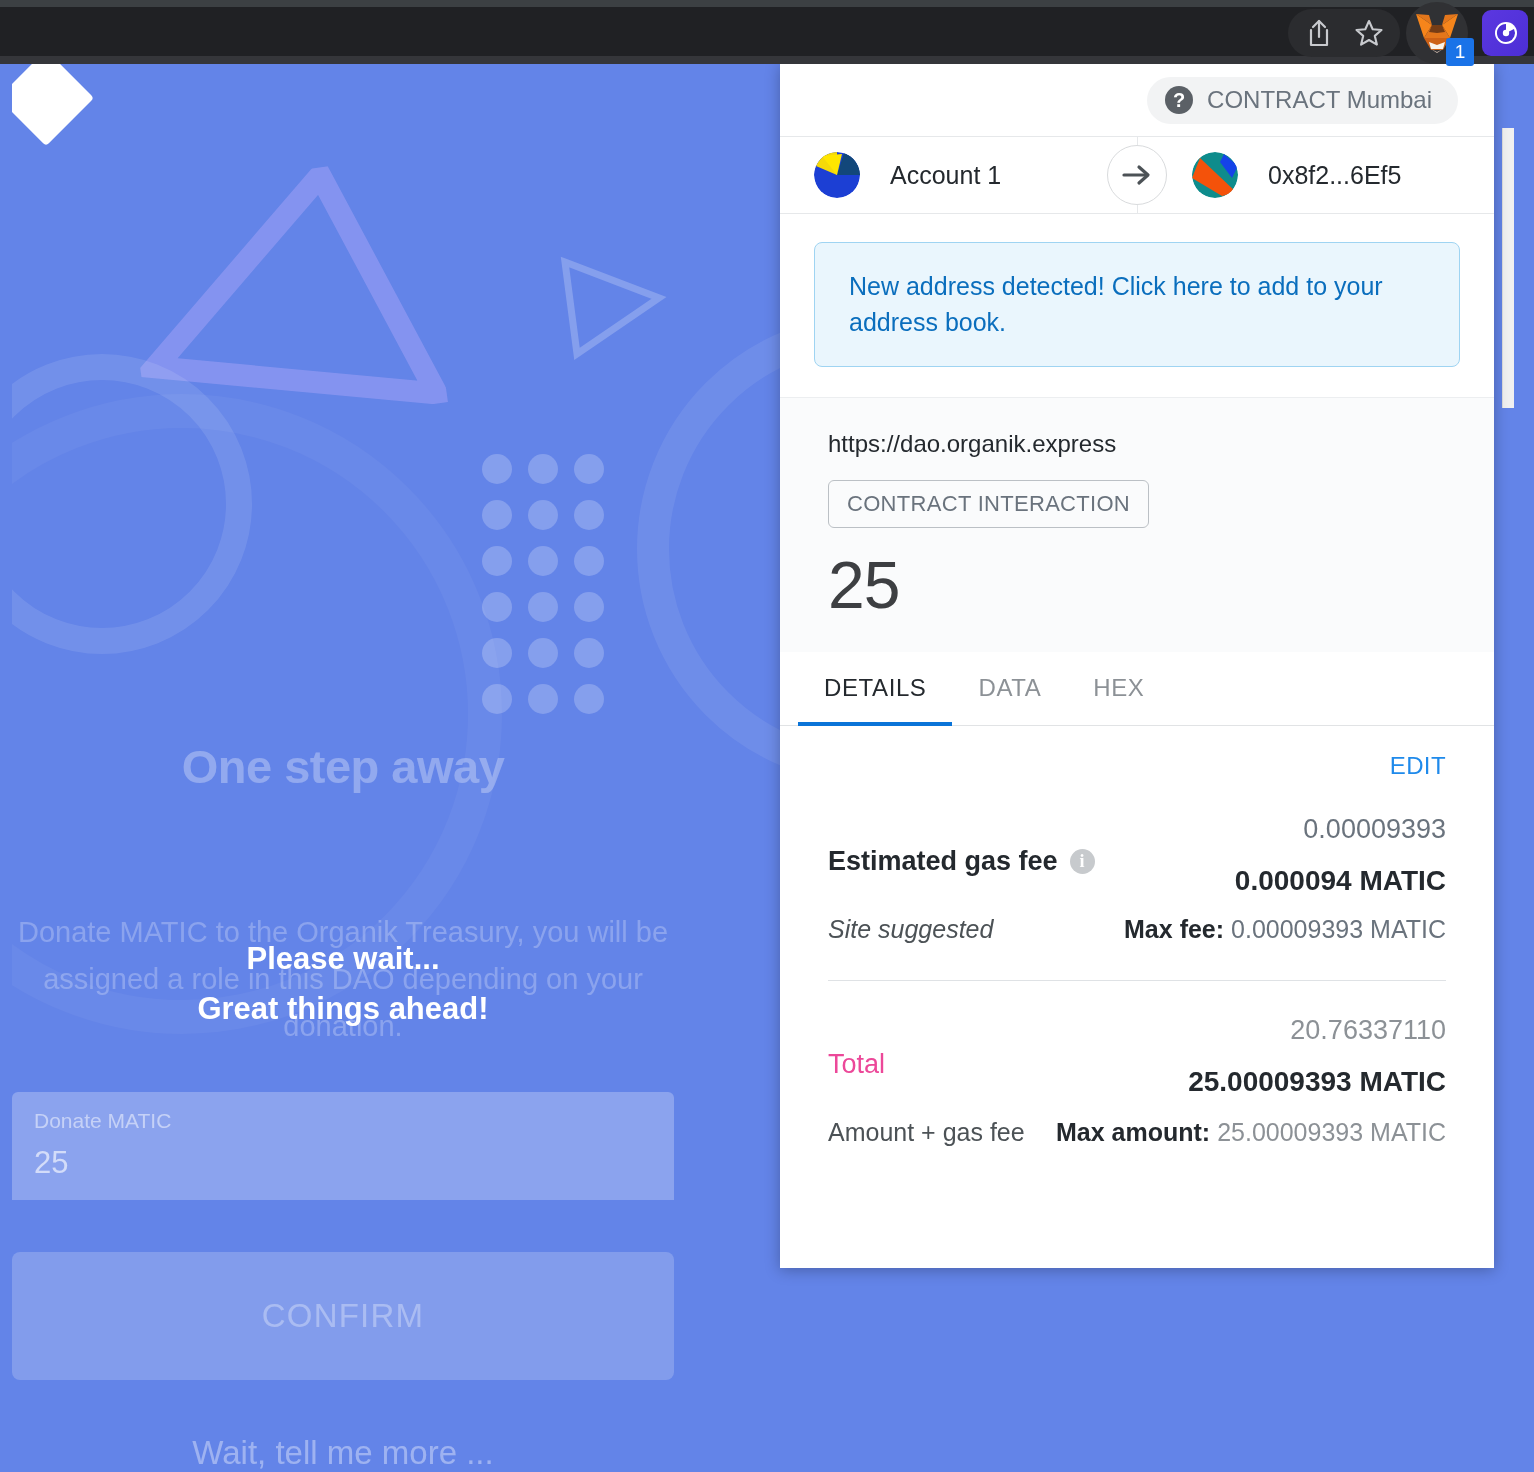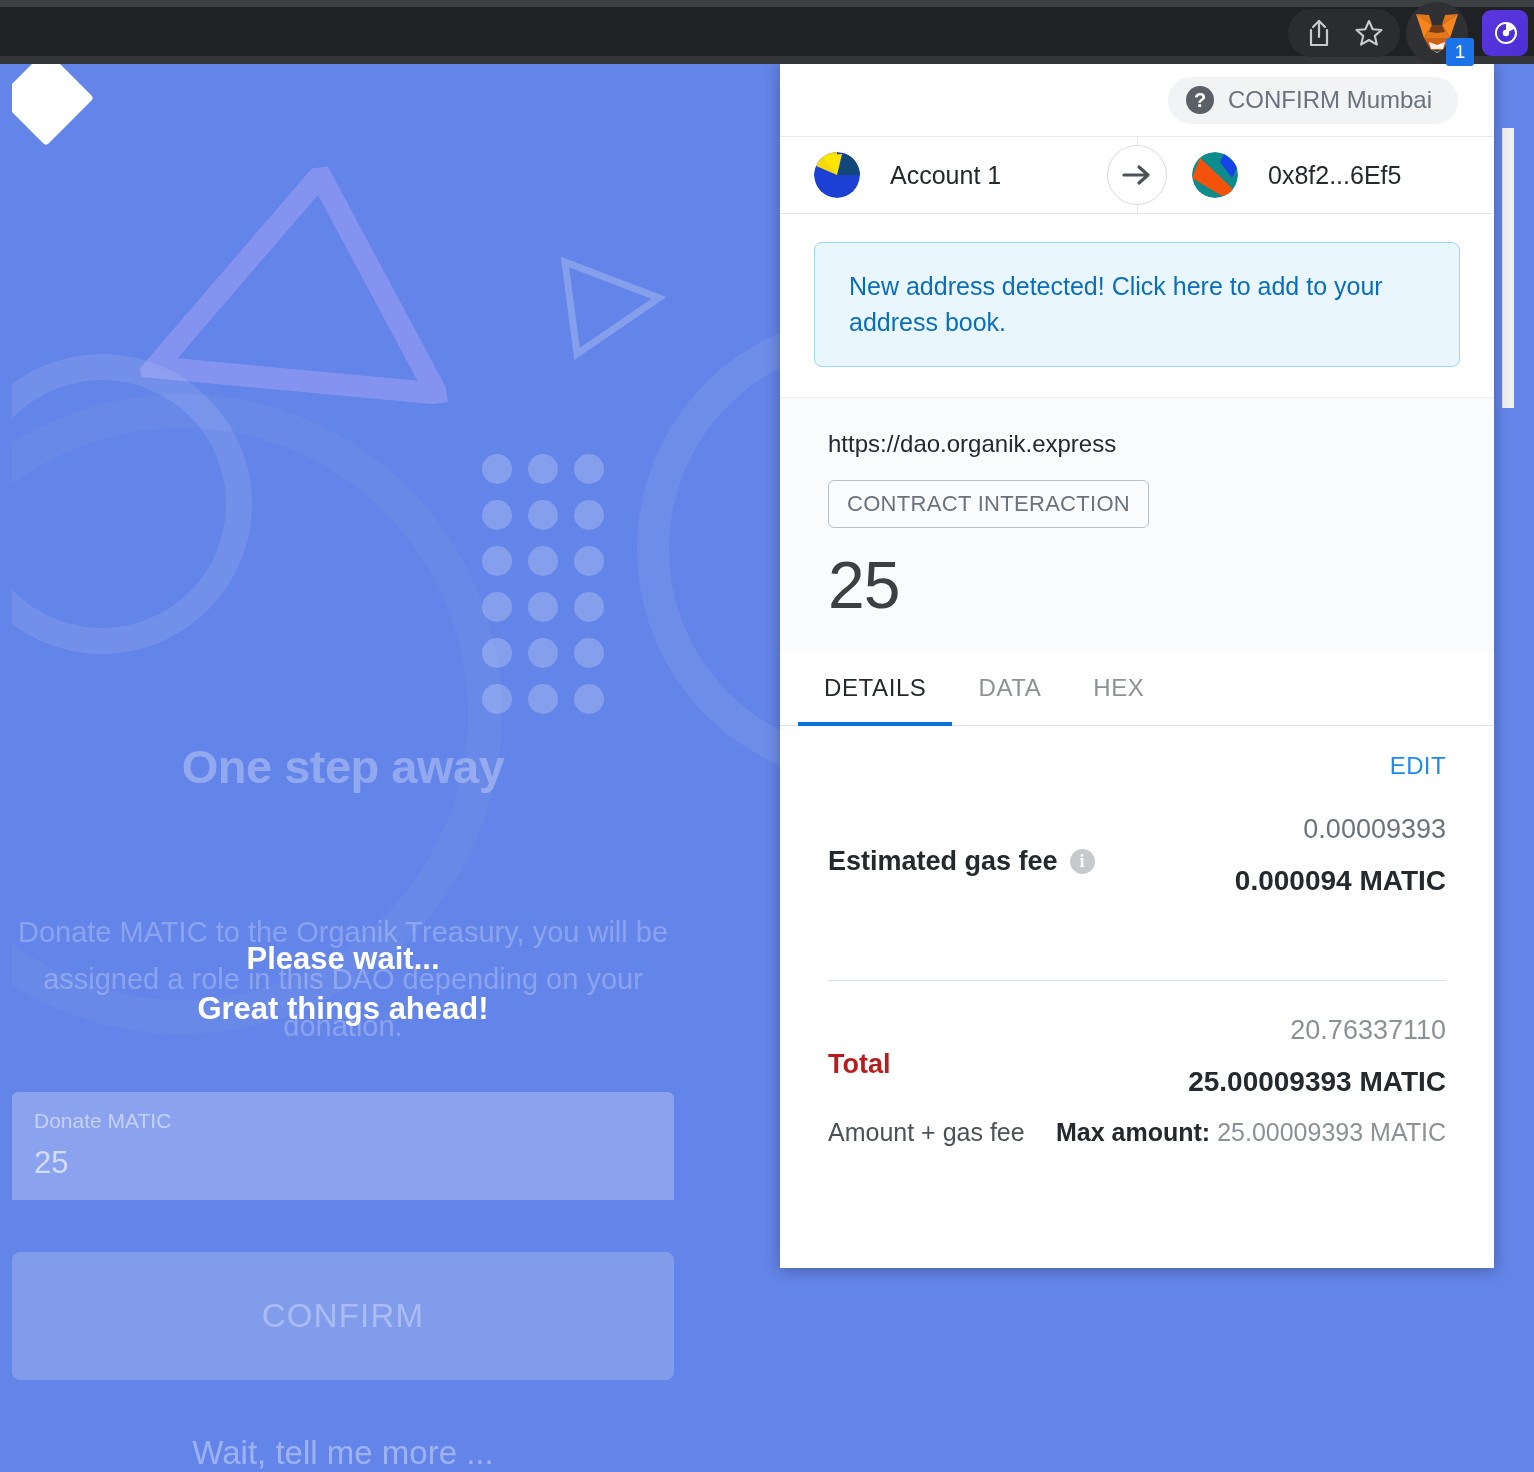--- a/index.html
+++ b/index.html
@@ -406,21 +406,21 @@
   .fee-max b { color: #24292e; }
 
   .mm-divider {
     height: 1px; background: #dfe2e5;
     margin: 34px 0 0 0;
   }
 
   .total-block { margin-top: 34px; position: relative; min-height: 130px; }
   .total-left-title {
     position: absolute; left: 0; top: 34px;
-    font-size: 27px; font-weight: bold; color: #b91c1c;
+    font-size: 27px; font-weight: normal; color: #ec4899;
   }
   .total-fiat { font-size: 27px; color: #8c9196; text-align: right; }
   .total-main {
     font-size: 28px; font-weight: bold; color: #24292e;
     text-align: right; margin-top: 20px;
   }
   .total-foot-row {
     display: flex; justify-content: space-between; align-items: baseline;
     margin-top: 20px;
   }
@@ -489,21 +489,21 @@
 </div>
 
 <div class="page-scrollbar"></div>
 <div class="page-scroll-thumb"></div>
 
 <div class="mm-popup">
 
   <div class="mm-network-row">
     <div class="network-pill">
       <span class="q-icon">?</span>
-      <span class="network-name">CONFIRM Mumbai</span>
+      <span class="network-name">CONTRACT Mumbai</span>
     </div>
   </div>
 
   <div class="mm-accounts">
     <div class="acct">
       <span class="jazz">
         <svg width="46" height="46" viewBox="0 0 46 46">
           <circle cx="23" cy="23" r="23" fill="#1c3fd4"></circle>
           <path d="M23 0 A23 23 0 0 0 2 14 L23 23 Z" fill="#f5d90a"></path>
           <path d="M46 23 A23 23 0 0 0 30 1 L23 23 Z" fill="#12477a"></path>
@@ -559,20 +559,27 @@
     </div>
 
     <div class="fee-block">
       <div class="fee-left-title">
         <span>Estimated gas fee</span>
         <span class="info-icon">i</span>
       </div>
       <div class="fee-right">
         <div class="fee-fiat">0.00009393</div>
         <div class="fee-main">0.000094 MATIC</div>
+      </div>
+      <div class="fee-foot-row">
+        <span class="fee-suggested">Site suggested</span>
+        <span class="fee-max">
+          <b>Max fee:</b>
+          <span>0.00009393 MATIC</span>
+        </span>
       </div>
     </div>
 
     <div class="mm-divider"></div>
 
     <div class="total-block">
       <div class="total-left-title">Total</div>
       <div class="total-fiat">20.76337110</div>
       <div class="total-main">25.00009393 MATIC</div>
       <div class="total-foot-row">

